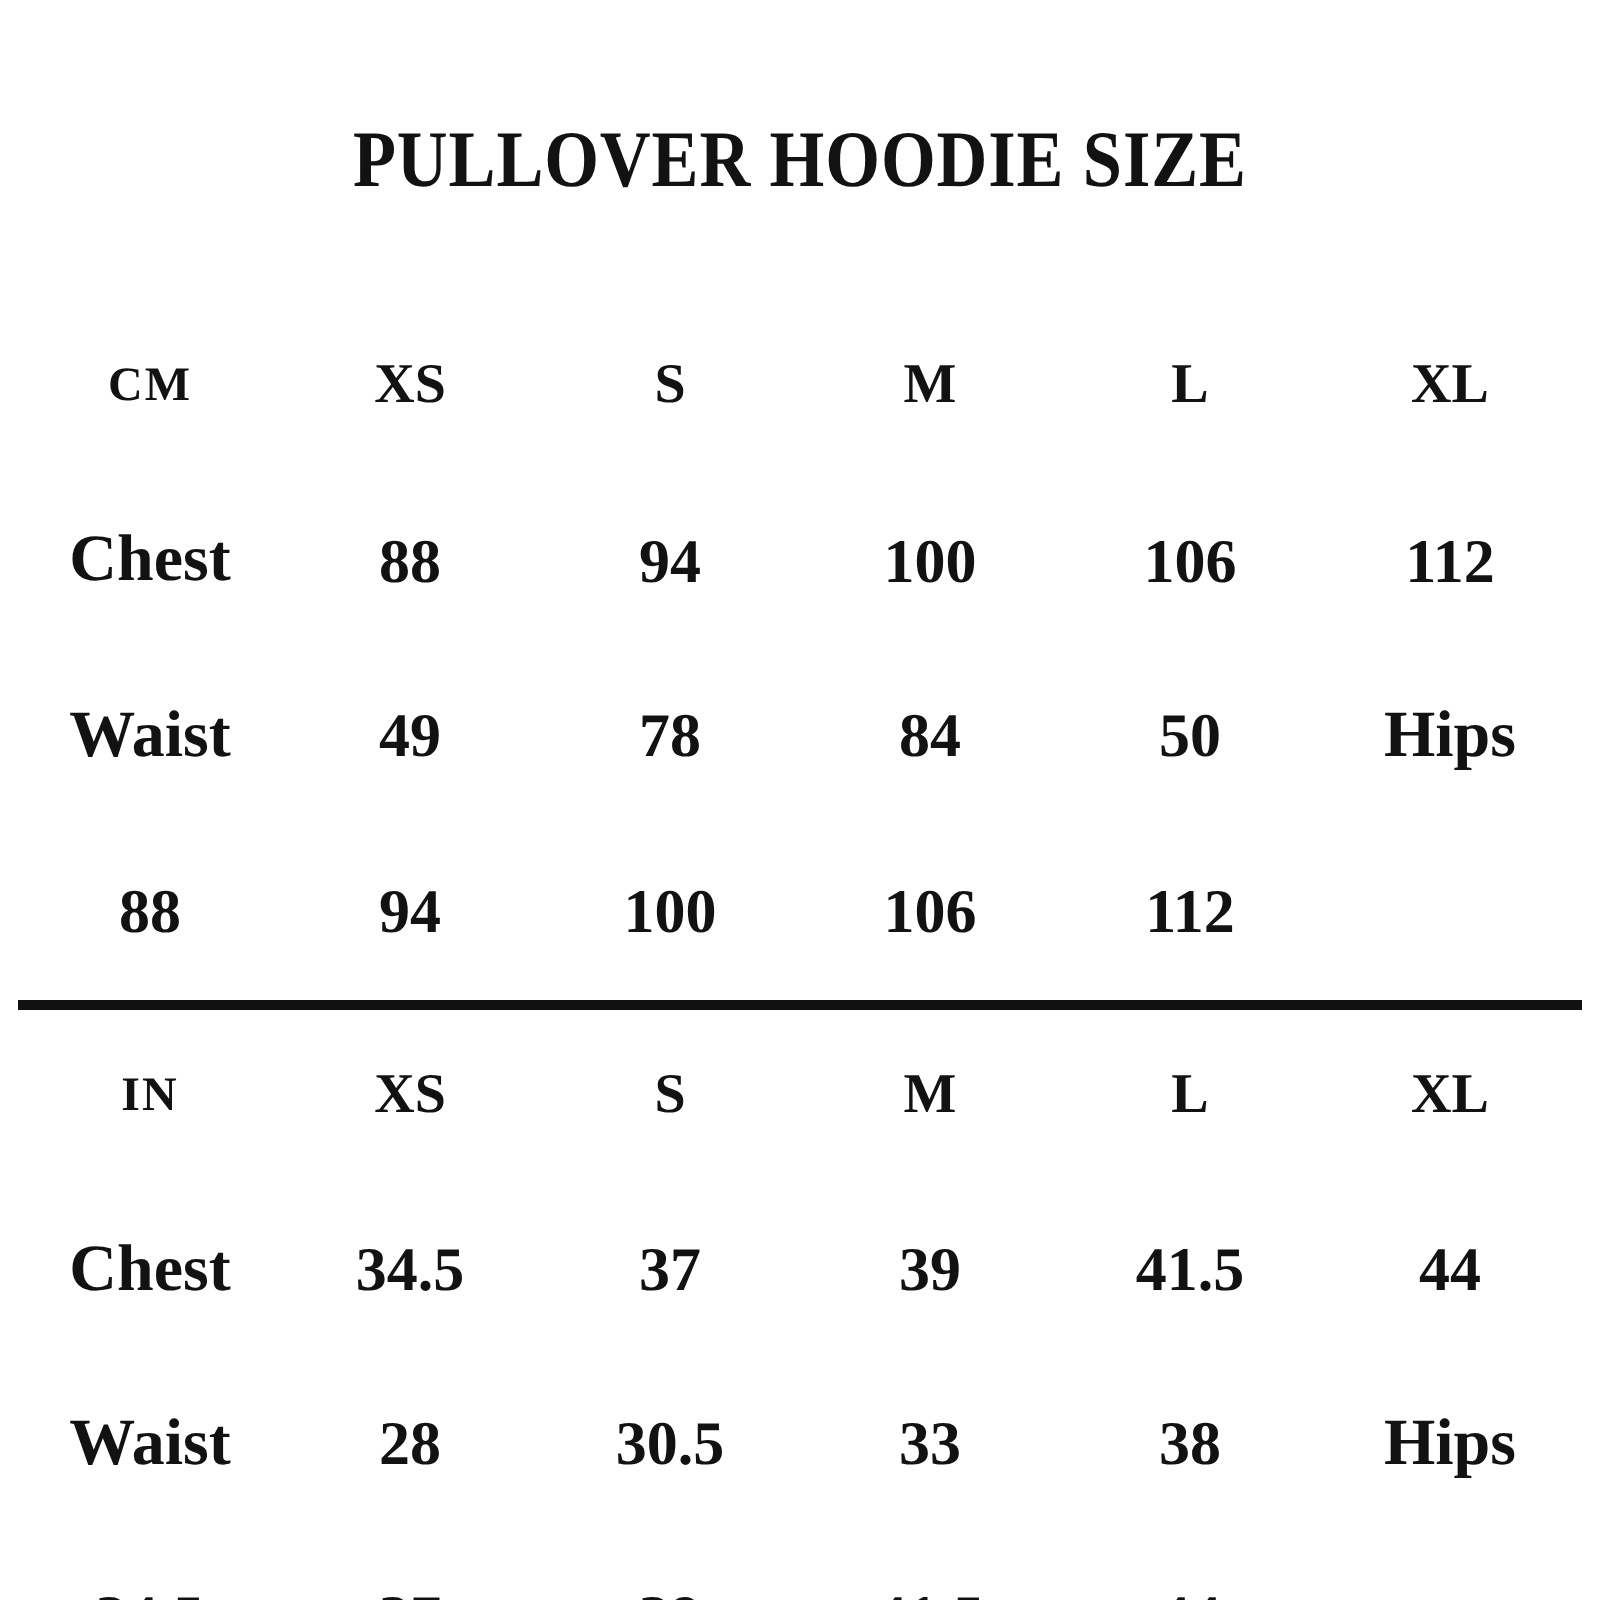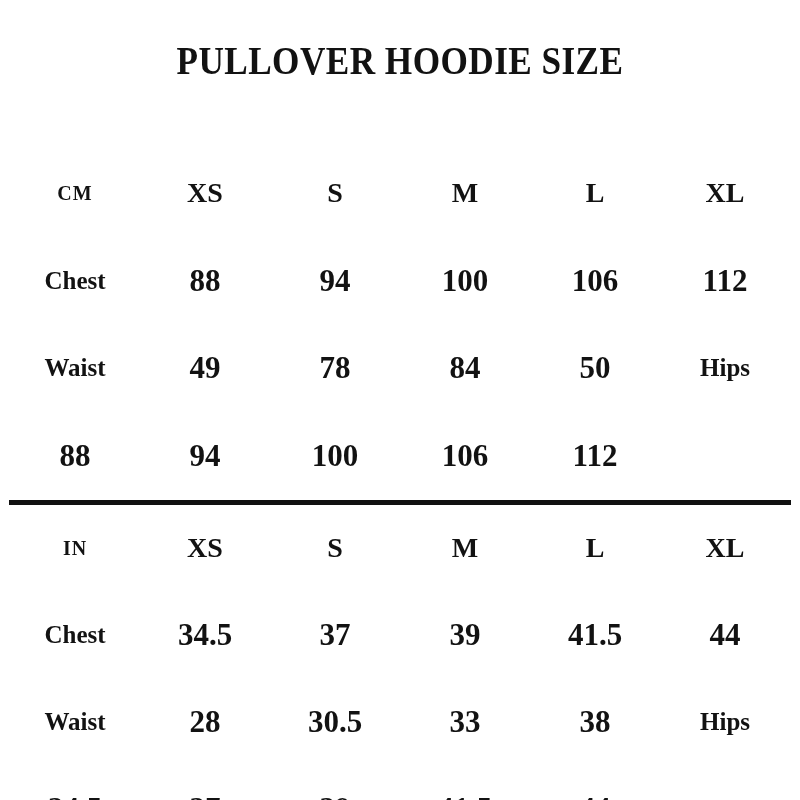--- a/index.html
+++ b/index.html
@@ -15,21 +15,21 @@
     height: 800px;
     box-sizing: border-box;
     font-family: "Liberation Serif", "DejaVu Serif", serif;
     color: #121212;
     background: #ffffff;
   }
   .title {
     height: 86px;
     padding-top: 10px;
     display: flex;
-    align-items: flex-start;
+    align-items: center;
     justify-content: center;
     font-weight: bold;
     font-size: 40px;
     letter-spacing: 0.5px;
     white-space: nowrap;
   }
   .title-text {
     display: inline-block;
     transform: scaleX(0.88);
     transform-origin: center;
@@ -42,23 +42,23 @@
   }
   .size-grid.cm { grid-auto-rows: 87.5px; }
   .size-grid.in { grid-auto-rows: 87px; }
   .cell {
     display: flex;
     align-items: center;
     justify-content: center;
     font-weight: bold;
     white-space: nowrap;
   }
-  .unit-label  { font-size: 20px; letter-spacing: 1px; }
+  .unit-label  { font-size: 24px; letter-spacing: 1px; }
   .size-header { font-size: 28px; text-align: center; }
-  .row-label   { font-size: 25px; }
+  .row-label   { font-size: 33px; }
   .value       { font-size: 31px; }
   .divider {
     height: 5px;
     margin: 0 9px;
     background: #111111;
   }
 </style>
 </head>
 <body>
 

